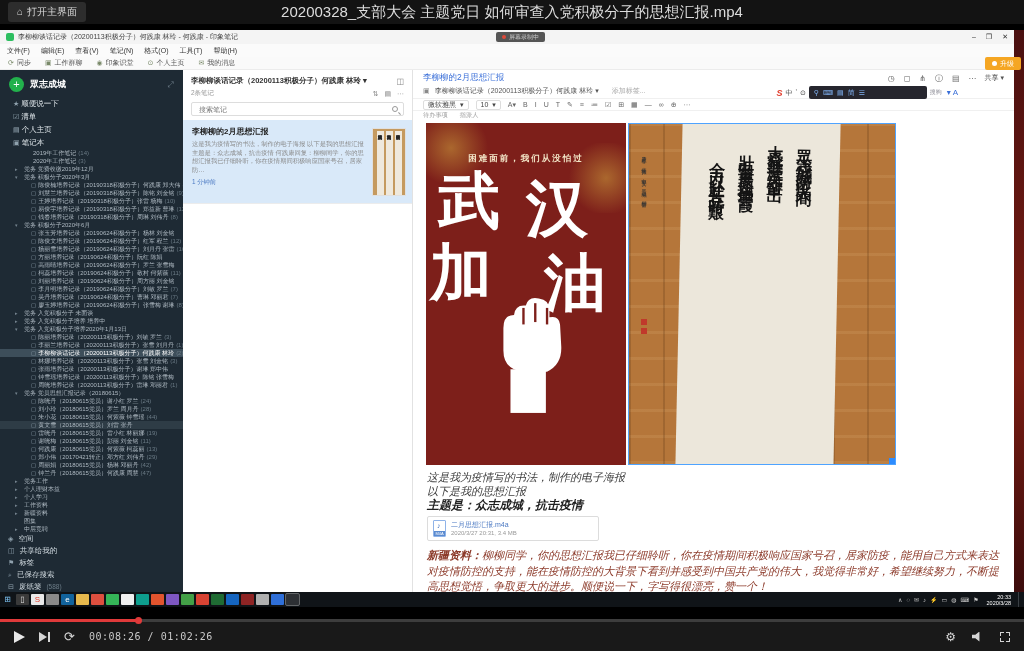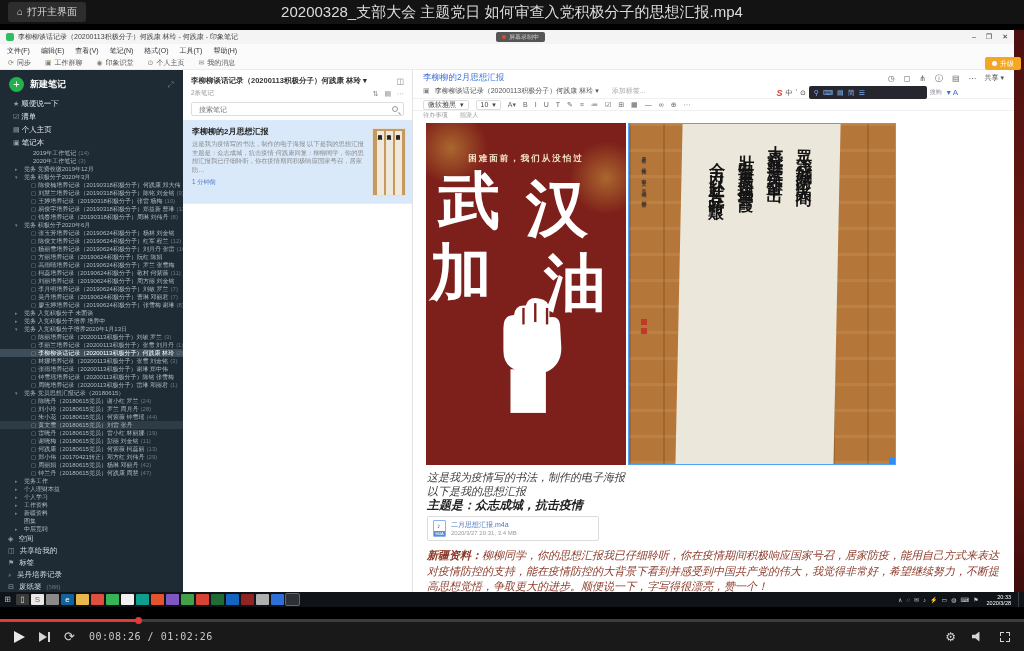--- a/index.html
+++ b/index.html
@@ -42,21 +42,21 @@
   .newnote .expand{margin-left:auto;color:#6e7e8a;font-size:8px;}
   .srow{height:8px;line-height:8px;font-size:6px;color:#aeb9c2;white-space:nowrap;overflow:hidden;
         padding-left:calc(6px + var(--d,0)*9px);display:flex;align-items:center;gap:2px;}
   .srow .arrow{color:#74838e;font-size:5px;width:5px;flex:none;}
   .srow .glyph{color:#8fa1ad;font-size:5.5px;flex:none;}
   .srow .cnt{color:#6b7b86;}
   .srow.top{height:13px;line-height:13px;font-size:7.5px;color:#dfe6ea;}
   .srow.top .glyph{font-size:7px;}
   .srow.selected{background:#3d4e5a;color:#fff;}
   .srow.hover{background:#2e3c46;}
-  .sbottom{margin-top:auto;padding-bottom:4px;font-family:Liberation Serif, serif;}
+  .sbottom{margin-top:auto;padding-bottom:4px;}
   .sbrow{height:12px;line-height:12px;font-size:7.5px;color:#cfd8de;display:flex;gap:5px;align-items:center;padding-left:8px;white-space:nowrap;}
   .sbrow .glyph{color:#8fa1ad;font-size:7px;}
   .sbrow .cnt{color:#6b7b86;font-size:6.5px;}
 
   
   .notelist{width:230px;background:#fff;border-right:1px solid #e2e2e2;height:100%;flex:none;overflow:hidden;}
   .nl-header{display:flex;align-items:center;padding:6px 8px 2px 8px;}
   .nl-title{font-size:7.5px;color:#333;font-weight:bold;white-space:nowrap;overflow:hidden;max-width:196px;}
   .nl-share{margin-left:auto;color:#888;font-size:8px;}
   .nl-sub{display:flex;align-items:center;padding:1px 8px;font-size:6.5px;color:#999;}
@@ -237,21 +237,21 @@
             <span class="glyph">✉</span>
             <span>我的消息</span>
           </span>
         </div>
 
       <div class="main">
 
         <div class="sidebar">
           <div class="newnote">
             <span class="plus">+</span>
-            <span class="lab">新建笔记</span>
+            <span class="lab">眾志成城</span>
             <span class="expand">⤢</span>
           </div>
           <div>
 
               <div class="srow top" style="--d: 0;">
                 <span class="arrow"></span>
                 <span class="glyph">★</span>
                 <span>顺便说一下</span>
                 <span class="cnt"></span>
               </div>
@@ -628,21 +628,21 @@
               </div>
 
               <div class="sbrow">
                 <span class="glyph">⚑</span>
                 <span>标签</span>
                 <span class="cnt"></span>
               </div>
 
               <div class="sbrow">
                 <span class="glyph">⌕</span>
-                <span>吴丹培养记录</span>
+                <span>已保存搜索</span>
                 <span class="cnt"></span>
               </div>
 
               <div class="sbrow">
                 <span class="glyph">⊟</span>
                 <span>废纸篓</span>
                 <span class="cnt">(588)</span>
               </div>
             </div>
         </div>

